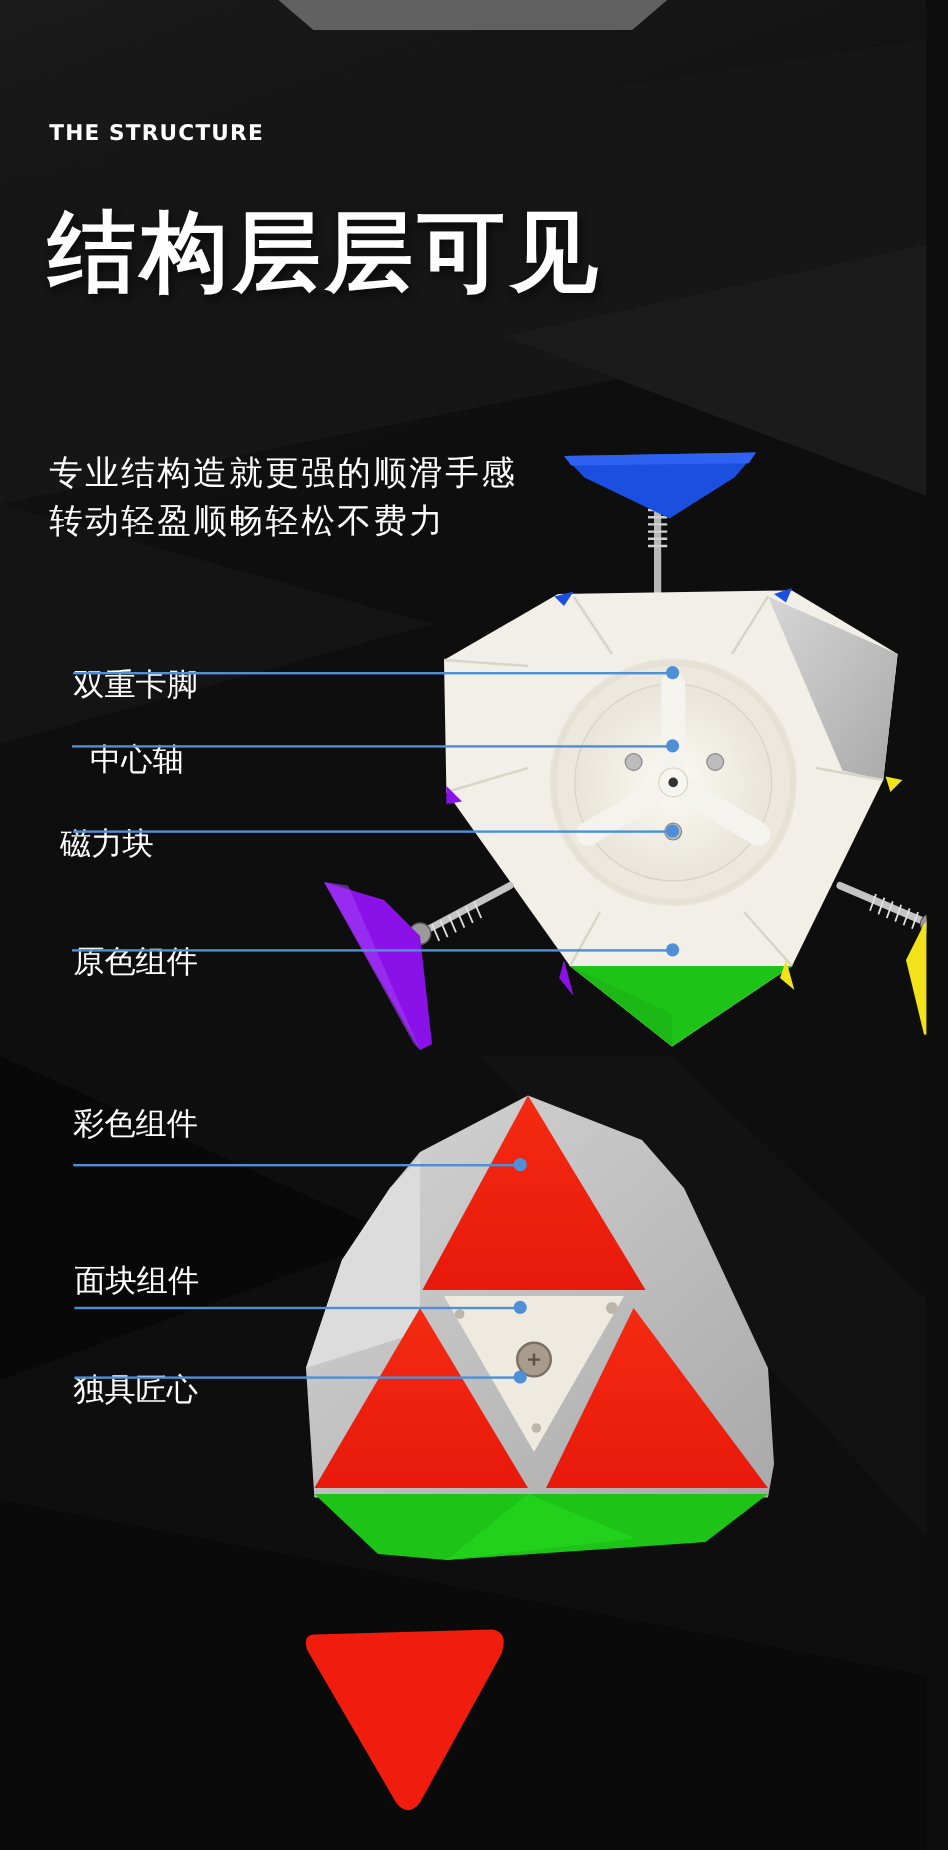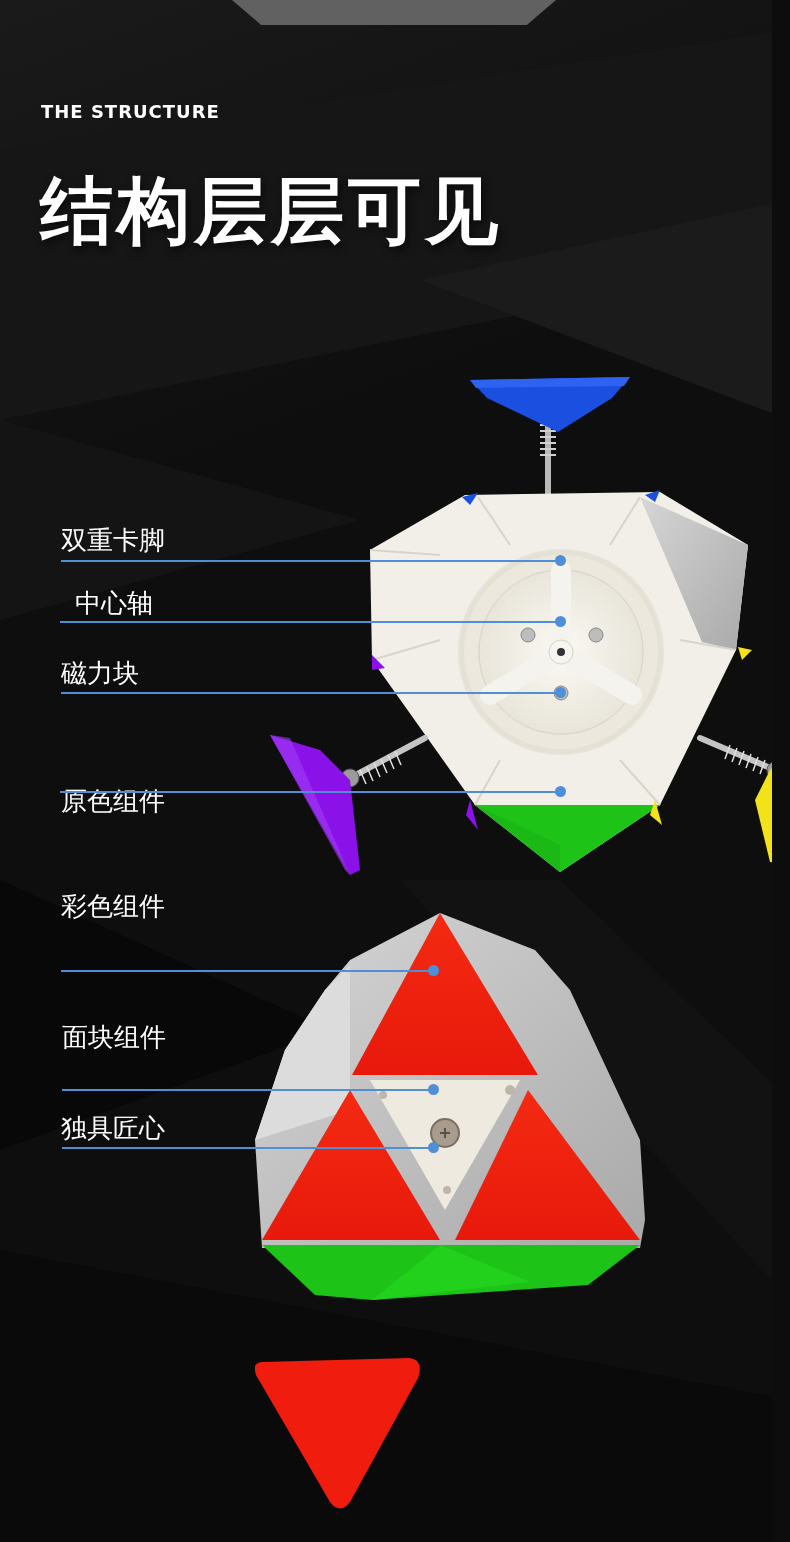--- a/index.html
+++ b/index.html
@@ -10,21 +10,21 @@
       #0e0e0e;}
   .bg-svg{position:absolute;left:0;top:0;width:790px;height:1542px;}
   .top-tab{position:absolute;left:232px;top:0;width:324px;height:25px;background:#616161;
     clip-path:polygon(0 0,100% 0,91% 100%,9% 100%);}
   .eyebrow{position:absolute;left:41px;top:101px;color:#ffffff;font-size:18px;font-weight:bold;letter-spacing:1px;}
   .headline{position:absolute;left:40px;top:168px;color:#ffffff;font-size:73px;font-weight:bold;line-height:86px;letter-spacing:4px;text-shadow:2px 4px 8px rgba(0,0,0,0.6);}
   .headline div{white-space:nowrap;}
   .subtitle{position:absolute;left:41px;top:374px;color:#ffffff;font-size:28px;line-height:40px;letter-spacing:2px;}
   .subtitle div{white-space:nowrap;}
   .cube-svg{position:absolute;left:0;top:0;width:790px;height:1542px;}
-  .callout-label{position:absolute;color:#ffffff;font-size:26px;white-space:nowrap;}
+  .callout-label{position:absolute;color:#ffffff;font-size:26px;white-space:nowrap;margin-top:30px;}
   .callout-line{position:absolute;height:2px;background:#4f8fd8;}
   .callout-dot{position:absolute;width:11px;height:11px;border-radius:50%;background:#4f8fd8;}
 </style>
 </head>
 <body>
 
 <div class="page">
 
   <svg class="bg-svg" viewBox="0 0 790 1542">
     <polygon points="0,150 790,30 790,260 0,420" fill="#161616"></polygon>
@@ -37,20 +37,22 @@
 
   <div class="top-tab"></div>
 
   <div class="eyebrow">THE STRUCTURE</div>
 
   <div class="headline">
     <div>结构层层可见</div>
   </div>
 
   <div class="subtitle">
+    <div>专业结构造就更强的顺滑手感</div>
+    <div>转动轻盈顺畅轻松不费力</div>
   </div>
 
   <svg class="cube-svg" viewBox="0 0 790 1542">
     <defs>
       <radialGradient id="coreG" cx="50%" cy="50%" r="50%">
         <stop offset="0%" stop-color="#fbf9f3"></stop>
         <stop offset="100%" stop-color="#e4e0d4"></stop>
       </radialGradient>
       <linearGradient id="grayG" x1="0" y1="0" x2="1" y2="1">
         <stop offset="0%" stop-color="#d6d6d6"></stop>
@@ -151,25 +153,25 @@
 
   <div>
     <div class="callout-label" style="left:61px;top:523px">双重卡脚</div>
     <div class="callout-line" style="left:61px;top:560px;width:500px"></div>
     <div class="callout-dot" style="left:555px;top:555px"></div>
 
     <div class="callout-label" style="left:75px;top:586px">中心轴</div>
     <div class="callout-line" style="left:60px;top:621px;width:500px"></div>
     <div class="callout-dot" style="left:555px;top:616px"></div>
 
-    <div class="callout-label" style="left:61px;top:656px">磁力块</div>
+    <div class="callout-label" style="left:50px;top:656px">磁力块</div>
     <div class="callout-line" style="left:61px;top:692px;width:500px"></div>
     <div class="callout-dot" style="left:555px;top:687px"></div>
 
-    <div class="callout-label" style="left:61px;top:784px">原色组件</div>
+    <div class="callout-label" style="left:61px;top:754px">原色组件</div>
     <div class="callout-line" style="left:60px;top:791px;width:500px"></div>
     <div class="callout-dot" style="left:555px;top:786px"></div>
   </div>
 
   <div>
     <div class="callout-label" style="left:61px;top:889px">彩色组件</div>
     <div class="callout-line" style="left:61px;top:970px;width:372px"></div>
     <div class="callout-dot" style="left:428px;top:965px"></div>
 
     <div class="callout-label" style="left:62px;top:1020px">面块组件</div>

